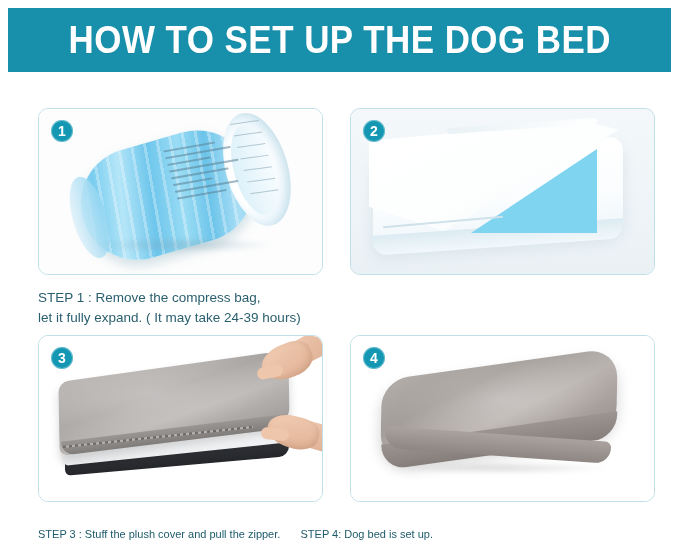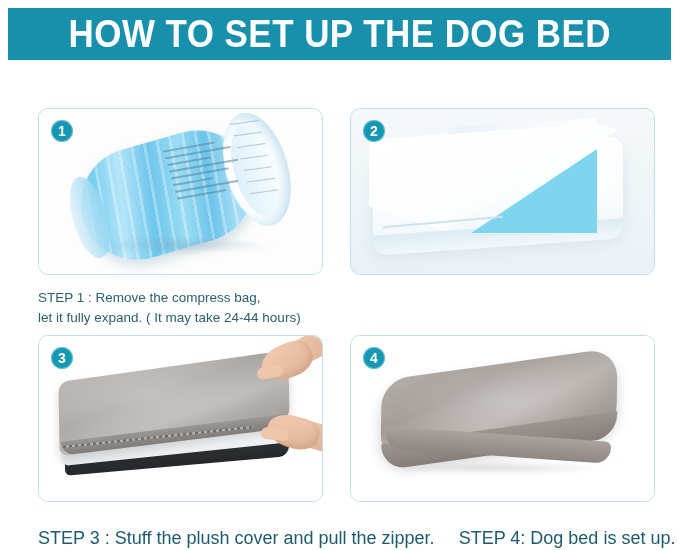--- a/index.html
+++ b/index.html
@@ -7,21 +7,21 @@
     width:679px;height:550px;
     background:#ffffff;
     font-family:"Liberation Sans", sans-serif;
     overflow:hidden;
     position:relative;
   }
   .page{position:relative;width:679px;height:550px;background:#fff;}
 
   
   .banner{
-    position:absolute;left:8px;top:8px;width:663px;height:52px;
+    position:absolute;left:8px;top:8px;width:663px;height:64px;
     background:#1890ab;
     display:flex;align-items:center;justify-content:center;
   }
   .banner-title{
     color:#ffffff;
     font-family:"Liberation Sans Narrow","Liberation Sans",sans-serif;
     font-size:38px;
     font-weight:bold;
     letter-spacing:0.5px;
     transform:scaleX(0.92);
@@ -68,21 +68,21 @@
     color:#2a5f6e;
     font-size:13.5px;
     line-height:20px;
     font-family:"Liberation Sans",sans-serif;
     white-space:pre-line;
   }
   .caption-bottom{
     position:absolute;left:38px;top:450px;width:620px;
     color:#1d5a6b;
     font-family:"Liberation Sans Narrow","Liberation Sans",sans-serif;
-    font-size:18px;
+    font-size:11px;
     font-weight:normal;
     white-space:nowrap;
   }
   .caption-bottom span{display:inline-block;}
   .cb-gap{width:14px;}
 
   
   .art{position:absolute;inset:0;}
   .p1-bg{position:absolute;inset:0;background:#fdfdfd;}
   .roll{
@@ -311,21 +311,21 @@
                 <i></i>
                 <i></i>
                 <i></i>
             </div>
           </div>
           <div class="roll-shadow"></div>
         </div>
         <div class="badge">1</div>
       </div>
       <div class="caption">STEP 1 : Remove the compress bag,
-let it fully expand. ( It may take 24-44 hours)</div>
+let it fully expand. ( It may take 24-39 hours)</div>
     </div>
 
     <div class="cell cell-2">
       <div class="panel panel-2">
         <div class="art p2-bg">
           <div class="foam"></div>
           <div class="foam-side"></div>
           <div class="gel2"></div>
           <div class="liner"></div>
           <div class="liner-fold"></div>

